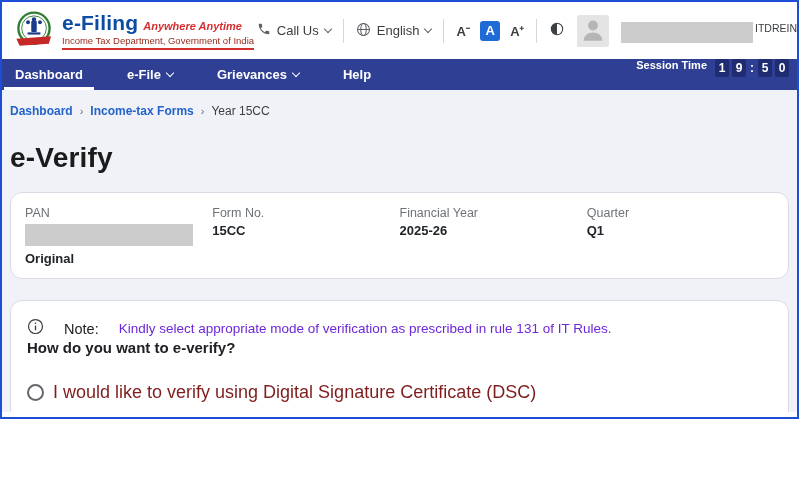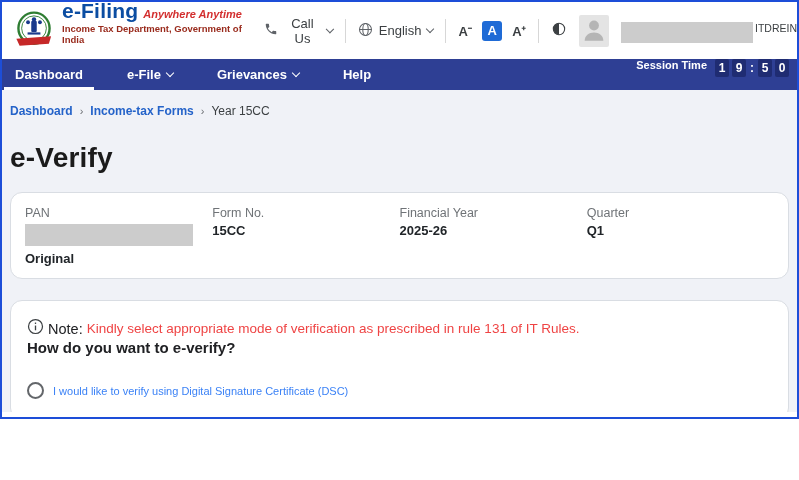--- a/index.html
+++ b/index.html
@@ -13,21 +13,21 @@
   .screen{width:799px;height:419px;position:relative;background:#fff;overflow:hidden;border:2px solid #1d4ed8}
 
   
   .topbar{height:57px;background:#fff;display:flex;align-items:center;justify-content:space-between;padding-left:10px;position:relative}
   .brand{display:flex;align-items:center;gap:6px}
   .emblem{width:44px;height:44px;flex:0 0 auto}
   .brand-text{display:flex;flex-direction:column}
   .brand-line1{display:flex;align-items:baseline;gap:5px}
   .efiling{color:var(--brand-blue);font-size:21px;font-weight:bold;letter-spacing:.2px}
   .tagline{color:var(--brand-red);font-size:11px;font-style:italic;font-weight:bold}
-  .brand-sub{color:var(--subtitle-maroon);font-size:9.5px;font-weight:bold;border-bottom:2px solid #d32f2f;padding-bottom:16px}
+  .brand-sub{color:var(--subtitle-maroon);font-size:9.5px;font-weight:normal;border-bottom:2px solid #d32f2f;padding-bottom:2px}
 
   .topbar-right{display:flex;align-items:center;gap:12px;height:100%;justify-content:center;}
   .top-item{display:flex;align-items:center;gap:6px;font-size:13px;color:#3c4043;cursor:pointer;background:none;border:none;font-family:inherit}
   .chev{width:6px;height:6px;border-right:1.5px solid #5f6368;border-bottom:1.5px solid #5f6368;transform:rotate(45deg);display:inline-block;margin-top:-4px}
   .chev.white{border-color:#fff}
   .vdiv{width:1px;height:24px;background:#d7d7d7}
   .font-controls{display:flex;align-items:center;gap:10px}
   .fs-btn{background:none;border:none;font-size:13px;color:#3c4043;font-weight:bold;cursor:pointer;font-family:inherit}
   .fs-btn.selected{background:var(--selected-a-bg);color:#fff;width:20px;height:20px;border-radius:3px;display:flex;align-items:center;justify-content:center}
   .contrast-btn{background:none;border:none;cursor:pointer;display:flex;align-items:center}
@@ -53,27 +53,27 @@
   .crumb-current{color:#3c4043}
   .page-title{font-size:28px;font-weight:bold;color:#1b1b1b;margin-top:24px;letter-spacing:.2px}
 
   .card{background:#fff;border:1px solid var(--card-border);border-radius:12px;margin-top:18px}
   .summary-card{display:grid;grid-template-columns:1fr 1fr 1fr 1fr;padding:13px 14px 12px 14px;min-height:87px}
   .field-label{font-size:12.5px;color:var(--label-gray)}
   .field-value{font-size:13px;color:var(--text-dark);font-weight:bold;margin-top:3px}
   .redacted-pan{width:168px;height:22px;background:var(--redact-gray);margin:4px 0 5px 0}
 
   .verify-card{padding:17px 16px 20px 16px;margin-top:21px}
-  .note-row{display:flex;align-items:center;gap:4px}
+  .note-row{display:flex;align-items:center;gap:20px}
   .note-label{font-size:14.5px;color:#202124;font-weight:500}
-  .note-text{font-size:13.5px;color:#ef4444}
+  .note-text{font-size:13.5px;color:#6d28d9}
   .question{font-size:15px;font-weight:bold;color:#202124;}
   .radio-row{display:flex;align-items:center;gap:9px;margin-top:26px;cursor:pointer}
   .radio-circle{width:17px;height:17px;border:2px solid #63666a;border-radius:50%;background:#fff;flex:0 0 auto}
-  .radio-label{font-size:11px;color:#3b82f6}
+  .radio-label{font-size:18px;color:#7f1d1d}
 
   .footer-row{display:flex;justify-content:space-between;align-items:center;margin-top:21px;padding:0 2px}
   .continue-btn{background:var(--disabled-bg);border:none;border-radius:6px;padding:9px 17px;font-size:13.5px;font-weight:bold;color:var(--disabled-text);cursor:default;font-family:inherit;display:flex;gap:7px;align-items:center}
   .bottom-strip{position:absolute;left:0;right:0;bottom:0;height:5px;background:#fff}
 </style>
 </head>
 <body>
 
 <div class="screen">
 

